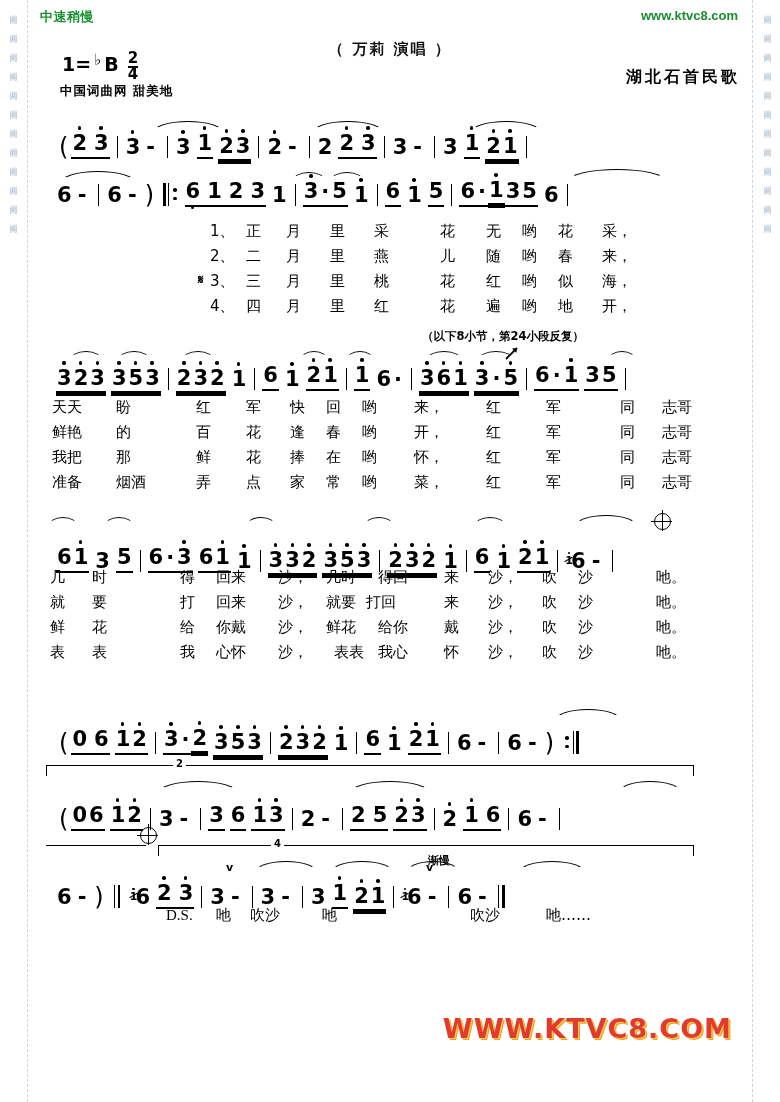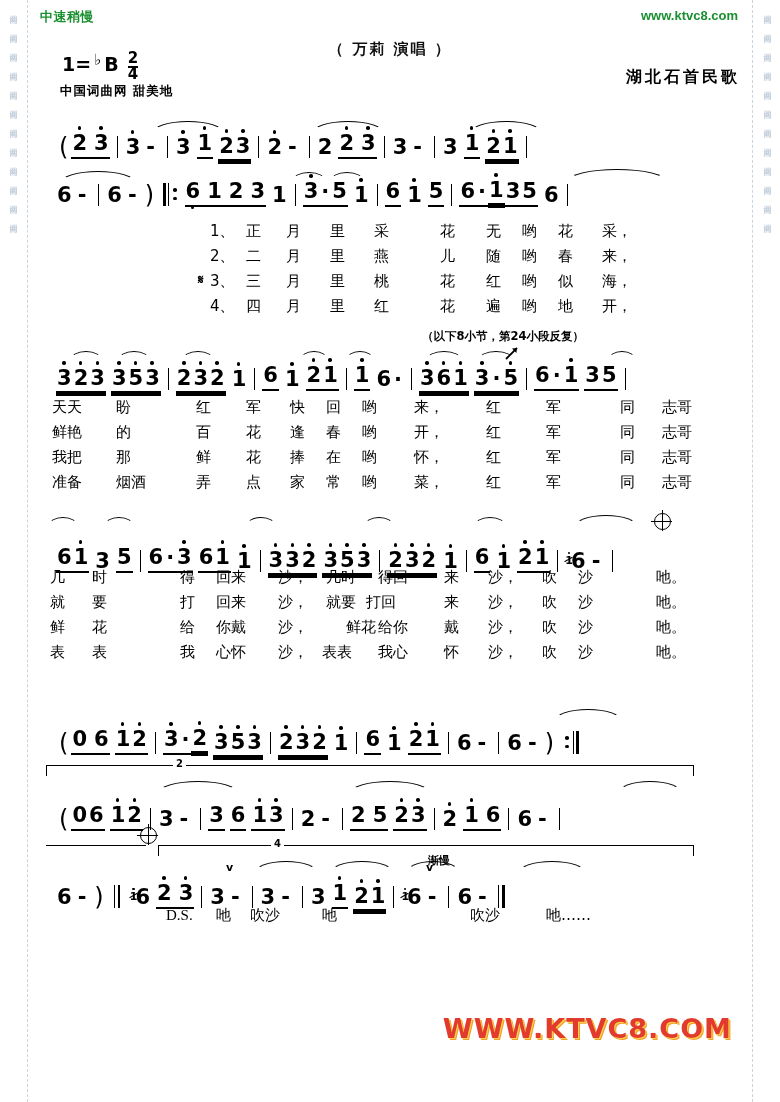--- a/index.html
+++ b/index.html
@@ -643,35 +643,35 @@
       <span style="left:512px;">吹</span>
       <span style="left:548px;">沙</span>
       <span style="left:626px;">吔。</span>
     </div>
     <div class="lyr-line">
       <span style="left:20px;">鲜</span>
       <span style="left:62px;">花</span>
       <span style="left:150px;">给</span>
       <span style="left:186px;">你戴</span>
       <span style="left:248px;">沙，</span>
-      <span style="left:296px;margin-left:20px;">鲜花</span>
+      <span style="left:296px;">鲜花</span>
       <span style="left:348px;">给你</span>
       <span style="left:414px;">戴</span>
       <span style="left:458px;">沙，</span>
       <span style="left:512px;">吹</span>
       <span style="left:548px;">沙</span>
       <span style="left:626px;">吔。</span>
     </div>
     <div class="lyr-line">
       <span style="left:20px;">表</span>
       <span style="left:62px;">表</span>
       <span style="left:150px;">我</span>
       <span style="left:186px;">心怀</span>
       <span style="left:248px;">沙，</span>
-      <span style="left:292px;text-align:center;">表表</span>
+      <span style="left:304px;text-align:center;">表表</span>
       <span style="left:348px;">我心</span>
       <span style="left:414px;">怀</span>
       <span style="left:458px;">沙，</span>
       <span style="left:512px;">吹</span>
       <span style="left:548px;">沙</span>
       <span style="left:626px;">吔。</span>
     </div>
   </div>
 
   <div class="stave" style="height:60px;margin-top:18px;">

